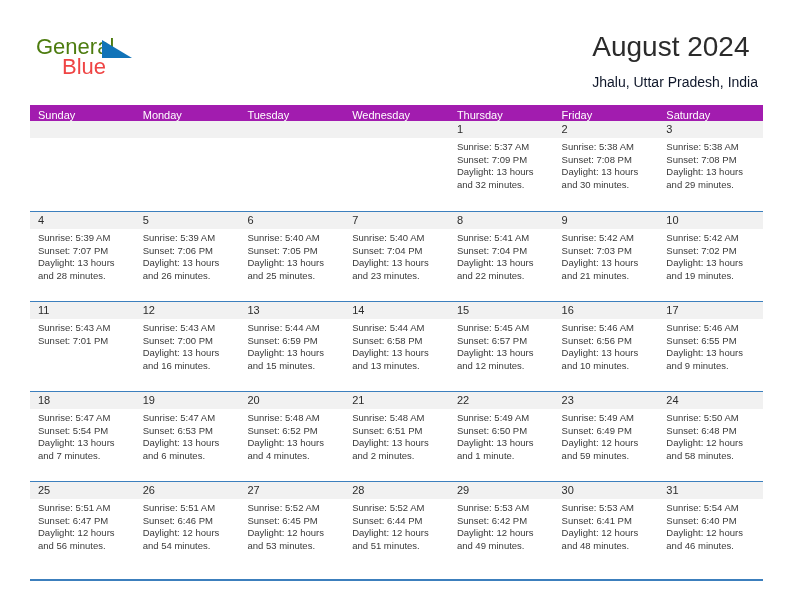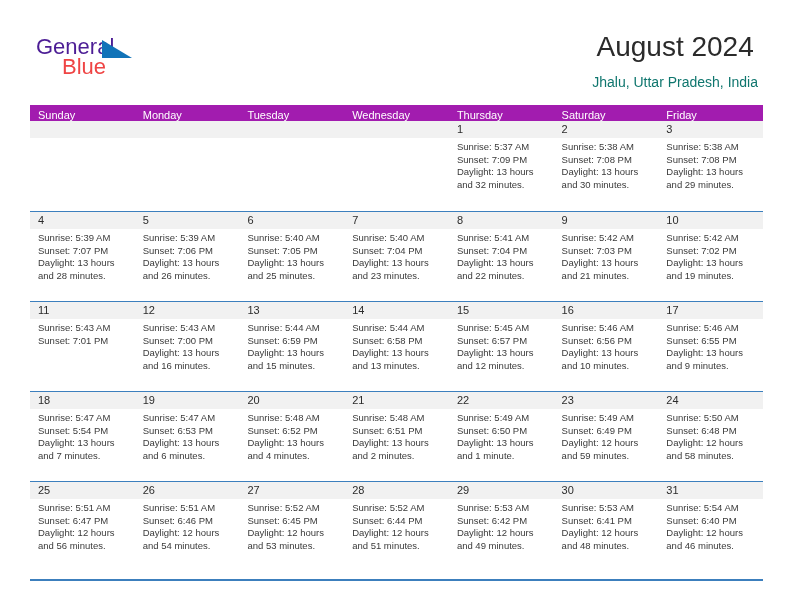--- a/index.html
+++ b/index.html
@@ -35,21 +35,21 @@
     top: 36px;
     width: 180px;
     height: 52px;
   }
   .brand-general {
     position: absolute;
     left: 0;
     top: 0;
     font-size: 22px;
     line-height: 22px;
-    color: #4c1d95;
+    color: #4d7c0f;
     letter-spacing: 0px;
   }
   .brand-tri {
     position: absolute;
     left: 66px;
     top: 4px;
     width: 0;
     height: 0;
     border-left: 30px solid #1173b8;
     border-top: 18px solid transparent;
@@ -60,34 +60,34 @@
     top: 20px;
     font-size: 22px;
     line-height: 22px;
     color: #ef4444;
   }
 
   .title-block {
     position: absolute;
     right: 34px;
     top: 30px;
-    text-align: center;
+    text-align: left;
   }
   .cal-title {
     font-size: 28px;
     line-height: 34px;
     color: #2b2b2b;
     font-weight: normal;
     margin: 0;
     white-space: nowrap;
   }
   .cal-subtitle {
     font-size: 14px;
     line-height: 20px;
-    color: #0f766e;
+    color: #0f172a;
     margin: 8px 0 0 0;
     white-space: nowrap;
   }
 
   
   .calendar {
     position: absolute;
     left: 30px;
     top: 105px;
     width: 733px;
@@ -176,22 +176,22 @@
 
   </div>
 
   <div class="calendar">
     <div class="weekday-row" id="weekday-row">
         <div class="weekday">Sunday</div>
         <div class="weekday">Monday</div>
         <div class="weekday">Tuesday</div>
         <div class="weekday">Wednesday</div>
         <div class="weekday">Thursday</div>
+        <div class="weekday">Friday</div>
         <div class="weekday">Saturday</div>
-        <div class="weekday">Friday</div>
       </div>
     <div id="weeks-container">
         <div class="week-row">
           <div class="day-cell empty">
             <div class="day-head"></div>
           </div>
           <div class="day-cell empty">
             <div class="day-head"></div>
           </div>
           <div class="day-cell empty">

